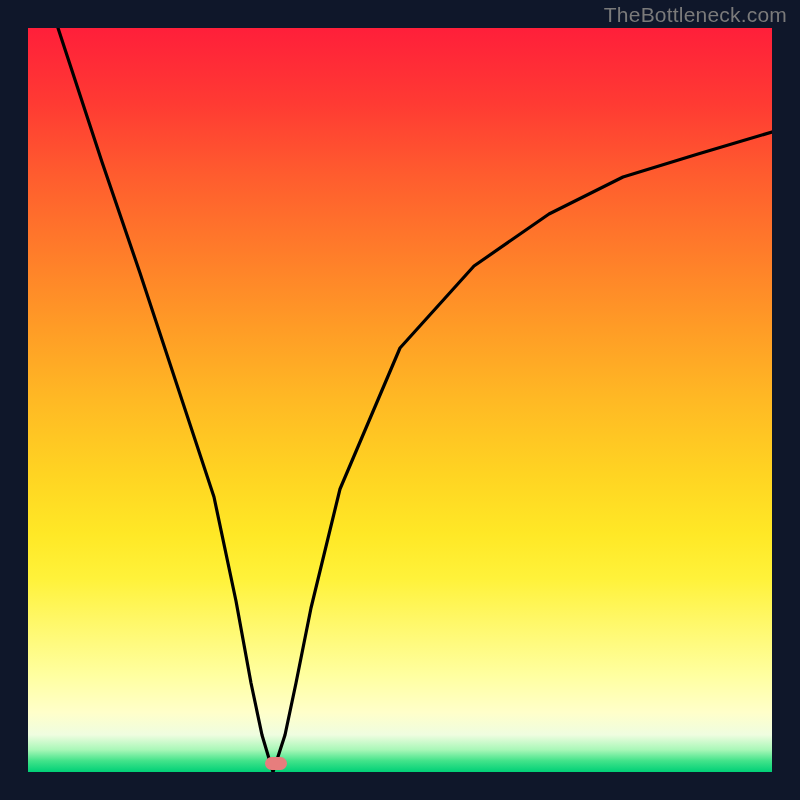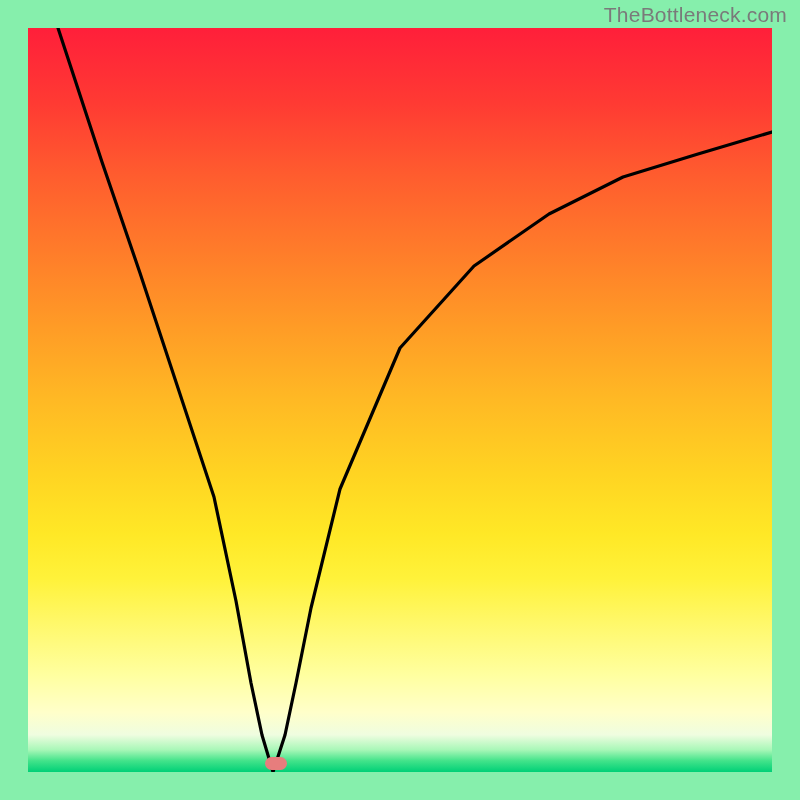--- a/index.html
+++ b/index.html
@@ -8,21 +8,21 @@
     width: 800px;
     height: 800px;
     overflow: hidden;
     background: #000;
     font-family: Arial, Helvetica, sans-serif;
   }
   .frame {
     position: relative;
     width: 800px;
     height: 800px;
-    background: #86efac;
+    background: #0f172a;
   }
   .plot-area {
     position: absolute;
     left: 28px;
     top: 28px;
     width: 744px;
     height: 744px;
     background: linear-gradient(
       to bottom,
       #ff1f3a 0%,

